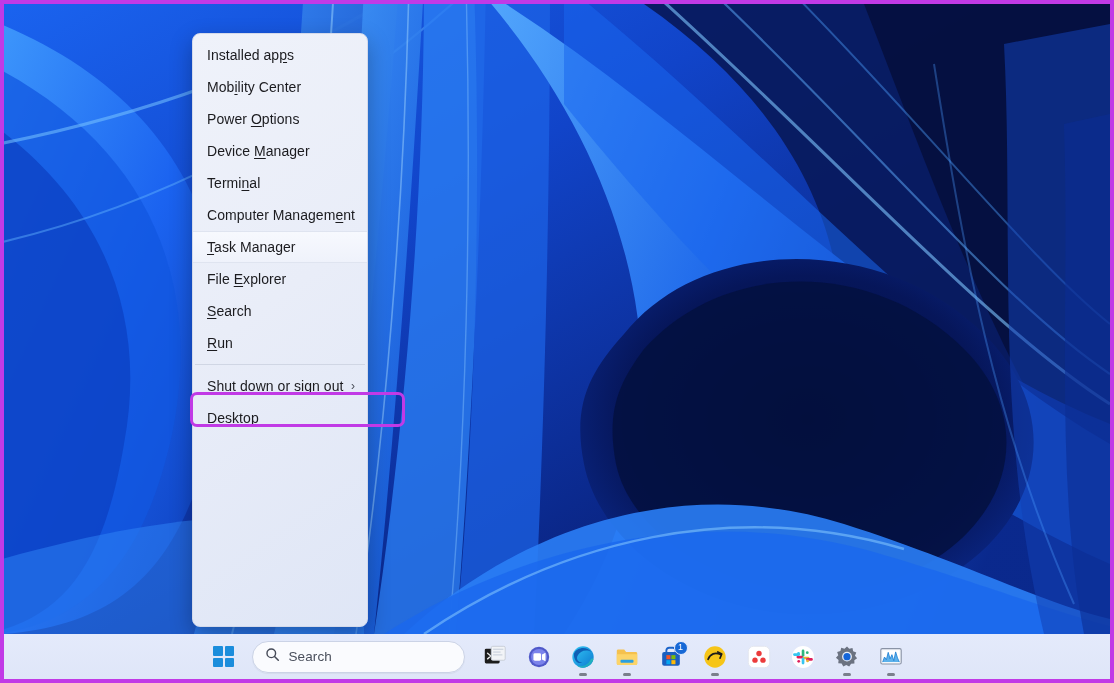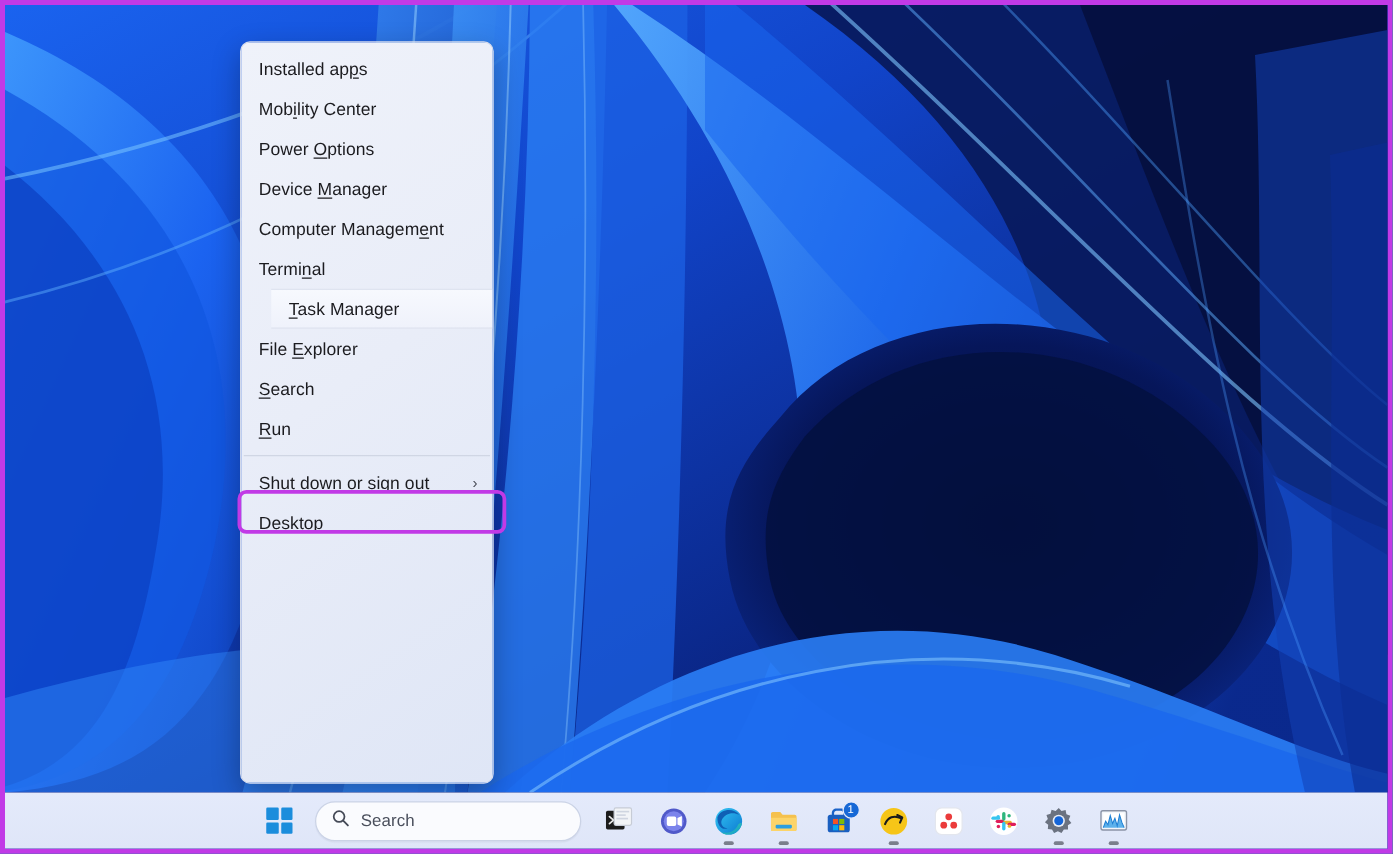--- a/index.html
+++ b/index.html
@@ -90,21 +90,21 @@
     color: #fff;
     font-size: 9px; line-height: 11px;
     text-align: center;
     font-family: "Liberation Sans", sans-serif;
   }
 
   
   #context-menu {
     position: absolute;
     left: 188px; top: 29px;
-    width: 203px; height: 594px;
+    width: 176px; height: 594px;
     background: linear-gradient(145deg, #eff2fa 0%, #e9edf8 45%, #dfe6f6 100%);
     border: 1px solid #d3d9ea;
     border-radius: 8px;
     box-shadow: 0 8px 22px rgba(0,0,0,0.28);
     padding: 5px 0 6px 0;
     overflow: hidden;
   }
   .menu-item {
     height: 32px;
     display: flex;
@@ -135,21 +135,20 @@
     left: 186px; top: 388px;
     width: 215px; height: 35px;
     border: 3px solid #c13ae6;
     border-radius: 7px;
     pointer-events: none;
   }
   #menu-item-task-manager {
     background: linear-gradient(180deg,#f7f9fe 0%, #eff2fb 100%);
     border-top: 1px solid #dfe4f0;
     border-bottom: 1px solid #dfe4f0;
-    margin-left: 24px;
   }
 </style>
 </head>
 <body>
 
 <div id="root">
   <div id="stage">
 
     <div id="wallpaper">
       <svg viewBox="0 0 1106 630" preserveAspectRatio="none">
@@ -243,24 +242,24 @@
         <div class="menu-item">
           <span class="label">Mob<u>i</u>lity Center</span>
         </div>
         <div class="menu-item">
           <span class="label">Power <u>O</u>ptions</span>
         </div>
         <div class="menu-item">
           <span class="label">Device <u>M</u>anager</span>
         </div>
         <div class="menu-item">
+          <span class="label">Termi<u>n</u>al</span>
+        </div>
+        <div class="menu-item">
           <span class="label">Computer Managem<u>e</u>nt</span>
-        </div>
-        <div class="menu-item">
-          <span class="label">Termi<u>n</u>al</span>
         </div>
         <div class="menu-item" id="menu-item-task-manager">
           <span class="label"><u>T</u>ask Manager</span>
         </div>
         <div class="menu-item">
           <span class="label">File <u>E</u>xplorer</span>
         </div>
         <div class="menu-item">
           <span class="label"><u>S</u>earch</span>
         </div>

